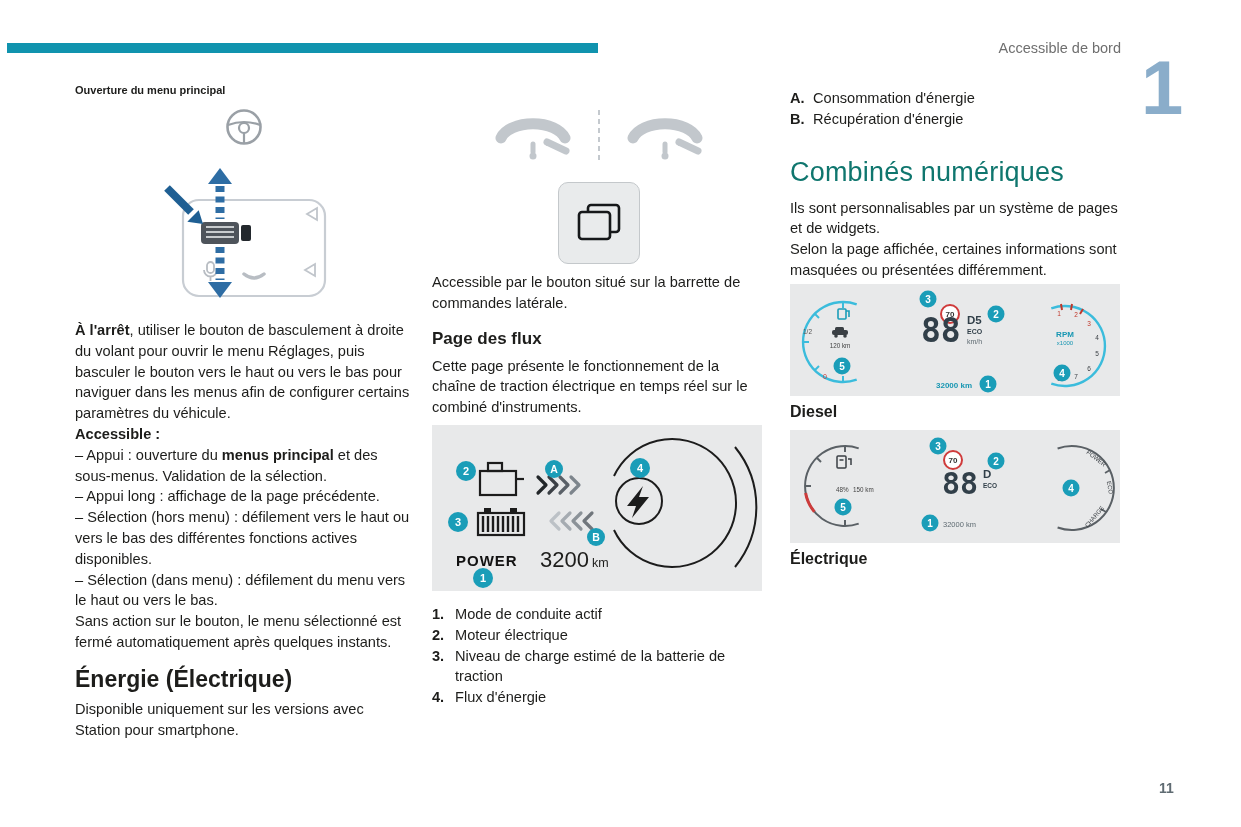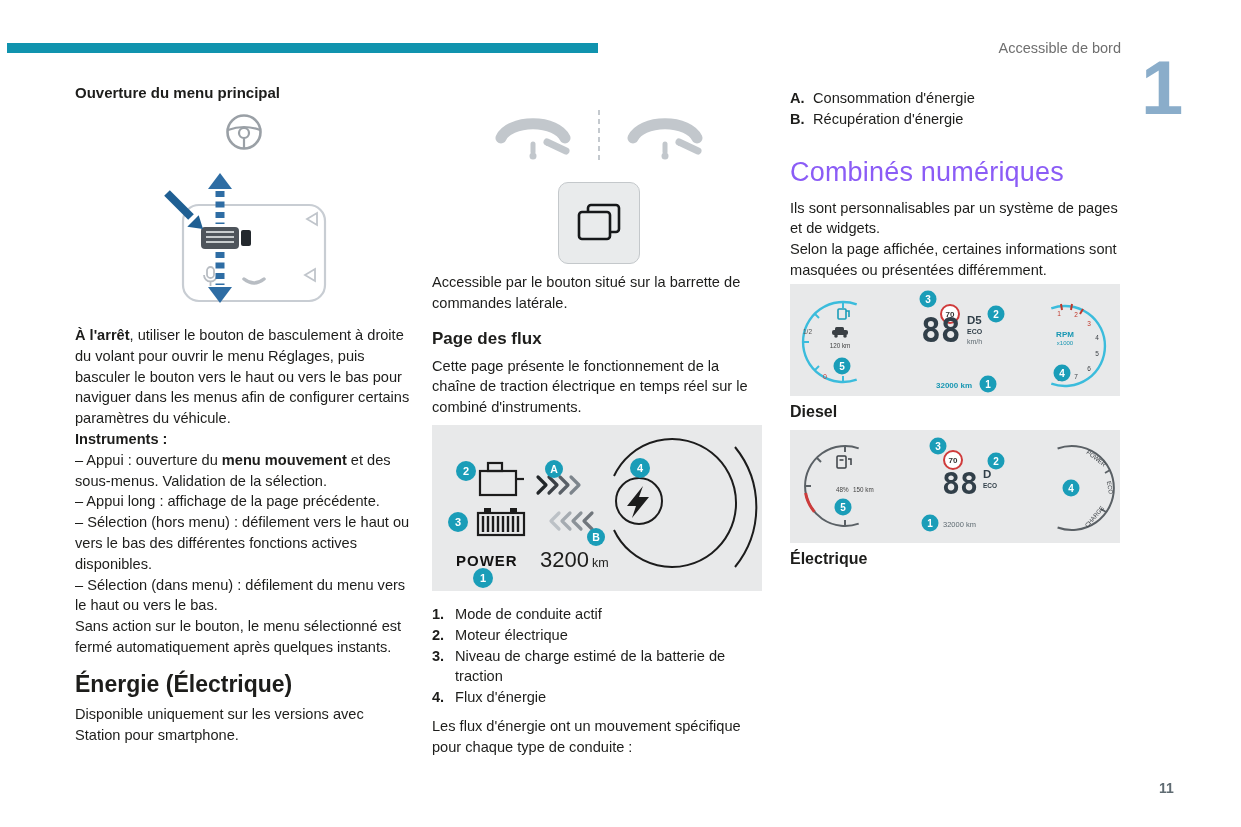--- a/index.html
+++ b/index.html
@@ -7,24 +7,24 @@
        font-family:"Liberation Sans",sans-serif;color:#1d1d1b}
   .topbar{position:absolute;left:7px;top:43px;width:591px;height:10px;background:#1093ae}
   .header-label{position:absolute;top:40px;right:120px;font-size:14.5px;color:#6f6f6f}
   .chapter{position:absolute;left:1141px;top:50px;font-size:76px;font-weight:bold;color:#8aadca;line-height:1}
   .pagenum{position:absolute;left:1159px;top:780px;font-size:14px;font-weight:bold;color:#5f6b72}
   .col{position:absolute}
   .c1{left:75px;top:84px;width:337px}
   .c2{left:432px;top:84px;width:333px}
   .c3{left:790px;top:88px;width:332px}
   .para{font-size:14.6px;line-height:20.8px}
-  .h-small{font-size:15px;font-weight:bold;margin-bottom:6px}
+  .h-small{font-size:11px;font-weight:bold;margin-bottom:6px}
   .h-flux{font-size:17px;font-weight:bold;margin:15px 0 7px}
   .h-energy{font-size:23px;font-weight:bold;margin:13px 0 6px}
-  .bigh{font-size:27px;font-weight:400;color:#8b5cf6;margin:27px 0 10px;letter-spacing:.2px}
+  .bigh{font-size:27px;font-weight:400;color:#0f766e;margin:27px 0 10px;letter-spacing:.2px}
   .illus1{text-align:center;height:214px}
   .wheel-svg{display:block;margin:10px auto 0}
   .pad-svg{display:block;margin:10px auto 0}
   .illus2{width:216px;margin:24px auto 0}
   .btn-tile{width:82px;height:82px;border-radius:10px;background:#e9ebec;border:1px solid #c4c8cb;
             margin:16px auto 0;display:flex;align-items:center;justify-content:center}
   .flowbox{width:330px;height:166px;background:#e8e9ea;margin-top:7px}
   .cluster{width:330px;height:112px;background:#e8e9ea}
   .cluster2{margin-top:9px;height:113px}
   .cap{font-size:16px;font-weight:bold;margin:7px 0 9px}
@@ -82,22 +82,22 @@
         <line x1="71" y1="85" x2="71" y2="118" stroke="#2e6da4" stroke-width="9" stroke-dasharray="6 4.5"></line>
       </g>
       <g>
         <line x1="18" y1="26" x2="42" y2="50" stroke="#1f5f93" stroke-width="8"></line>
         <polygon points="54,62 49.7,48.3 38.3,59.7" fill="#1f5f93"></polygon>
       </g>
     </svg>
   </div>
 
   <p class="para"><b>À l'arrêt</b><span>, utiliser le bouton de basculement à droite du volant pour ouvrir le menu Réglages, puis basculer le bouton vers le haut ou vers le bas pour naviguer dans les menus afin de configurer certains paramètres du véhicule.</span></p>
-  <p class="para"><b>Instruments :</b></p>
-  <p class="para"><span>–  Appui : ouverture du </span><b>menu mouvement</b><span> et des sous-menus. Validation de la sélection.</span></p>
+  <p class="para"><b>Accessible :</b></p>
+  <p class="para"><span>–  Appui : ouverture du </span><b>menus principal</b><span> et des sous-menus. Validation de la sélection.</span></p>
   <p class="para">–  Appui long : affichage de la page précédente.</p>
   <p class="para">–  Sélection (hors menu) : défilement vers le haut ou vers le bas des différentes fonctions actives disponibles.</p>
   <p class="para">–  Sélection (dans menu) : défilement du menu vers le haut ou vers le bas.</p>
   <p class="para">Sans action sur le bouton, le menu sélectionné est fermé automatiquement après quelques instants.</p>
 
   <div class="h-energy">Énergie (Électrique)</div>
   <p class="para">Disponible uniquement sur les versions avec Station pour smartphone.</p>
 </div>
 
 <div class="col c2">
@@ -213,21 +213,20 @@
     <div class="lrow">
         <span class="lnum">3.</span>
         <span>Niveau de charge estimé de la batterie de traction</span>
       </div>
     <div class="lrow">
         <span class="lnum">4.</span>
         <span>Flux d'énergie</span>
       </div>
   </div>
 
-  <p class="para mt8">Les flux d'énergie ont un mouvement spécifique pour chaque type de conduite :</p>
 </div>
 
 <div class="col c3">
 
   <div>
     <div class="lrow">
         <span class="lnum">A.</span>
         <span>Consommation d'énergie</span>
       </div>
     <div class="lrow">

